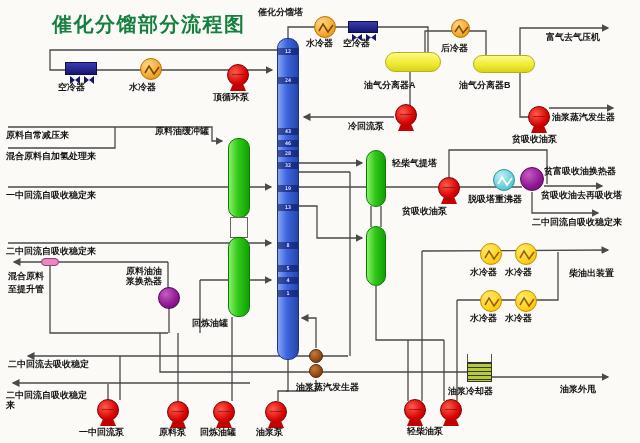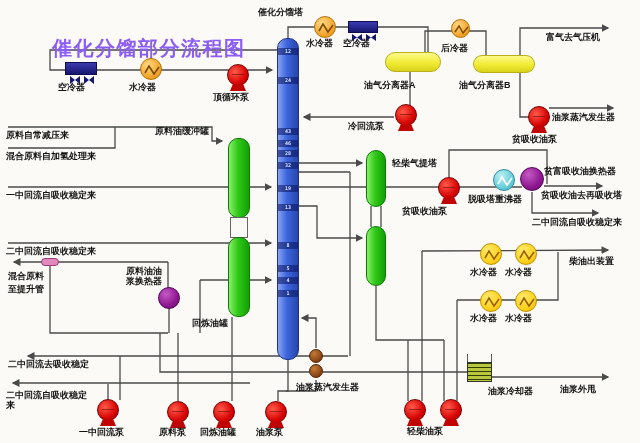--- a/index.html
+++ b/index.html
@@ -1,21 +1,21 @@
 <!DOCTYPE html>
 <html><head>
 <meta charset="utf-8">
 <style>
   html,body{margin:0;padding:0;}
   #stage{position:relative;width:640px;height:443px;background:#fbfaf7;overflow:hidden;
          font-family:"Liberation Sans",sans-serif;}
   .lbl{position:absolute;font:bold 9px/1.15 "Liberation Sans",sans-serif;color:#141414;white-space:normal;}
   .lbl.c{text-align:left;}
   #title{position:absolute;left:52px;top:12px;font:bold 20px/1.2 "Liberation Serif",serif;
-         color:#8b5cf6;letter-spacing:1.5px;margin-top:24px;}
+         color:#15803d;letter-spacing:1.5px;}
   svg.pipes{position:absolute;left:0;top:0;}
   
   .tower{position:absolute;left:277px;top:38px;width:22px;height:322px;border-radius:10px;
          background:linear-gradient(90deg,#8aa2f2,#3c64de 45%,#2746a8);border:1px solid #1c3488;box-sizing:border-box;}
   .tray{position:absolute;left:0;right:0;height:7px;background:rgba(8,18,92,.55);
         color:#d6e4ff;font:bold 5px/7px "DejaVu Sans Mono",monospace;text-align:center;}
   
   .cyl-g{position:absolute;width:22px;border-radius:10px;box-sizing:border-box;
          background:linear-gradient(90deg,#8af06a,#30c818 45%,#12a005);border:1px solid #0c7a04;}
   
@@ -241,30 +241,30 @@
         <polyline points="4,14 8,7 13,15 18,8" fill="none" stroke="#9c6000" stroke-width="1.6"></polyline>
       </svg>
   </div>
   <div class="cooler y" style="left:515px;top:290px">
     <svg width="22" height="22">
         <polyline points="4,14 8,7 13,15 18,8" fill="none" stroke="#9c6000" stroke-width="1.6"></polyline>
       </svg>
   </div>
   <div class="lbl c" style="left:470px;top:313px;width:42px">水冷器</div>
   <div class="lbl c" style="left:505px;top:313px;width:42px">水冷器</div>
-  <div class="lbl" style="left:569px;top:256px;width:56px">柴油出装置</div>
+  <div class="lbl" style="left:569px;top:268px;width:56px">柴油出装置</div>
 
   <div class="gen-c" style="left:309px;top:349px"></div>
   <div class="gen-c" style="left:309px;top:364px"></div>
   <div class="lbl" style="left:296px;top:382px;width:80px">油浆蒸汽发生器</div>
 
   <div class="scool">
       <div class="fill"></div>
     </div>
-  <div class="lbl" style="left:488px;top:386px;width:56px">油浆冷却器</div>
+  <div class="lbl" style="left:448px;top:386px;width:56px">油浆冷却器</div>
   <div class="lbl" style="left:560px;top:384px;width:48px">油浆外甩</div>
 
   <div class="pump" style="left:97px;top:399px"></div>
   <div class="lbl c" style="left:79px;top:427px;width:58px">一中回流泵</div>
 
   <div class="pump" style="left:167px;top:401px"></div>
   <div class="lbl c" style="left:159px;top:427px;width:38px">原料泵</div>
 
   <div class="pump" style="left:213px;top:401px"></div>
   <div class="lbl c" style="left:200px;top:427px;width:48px">回炼油罐</div>

